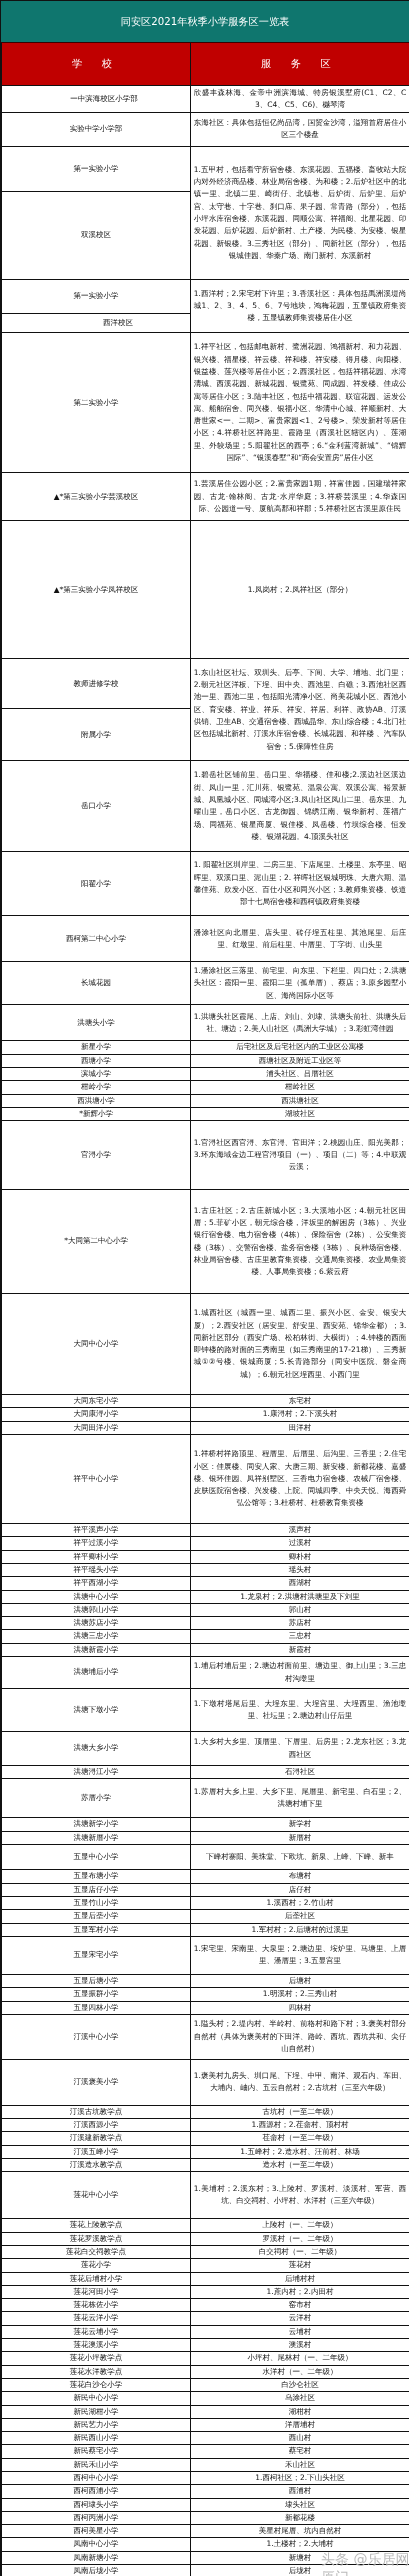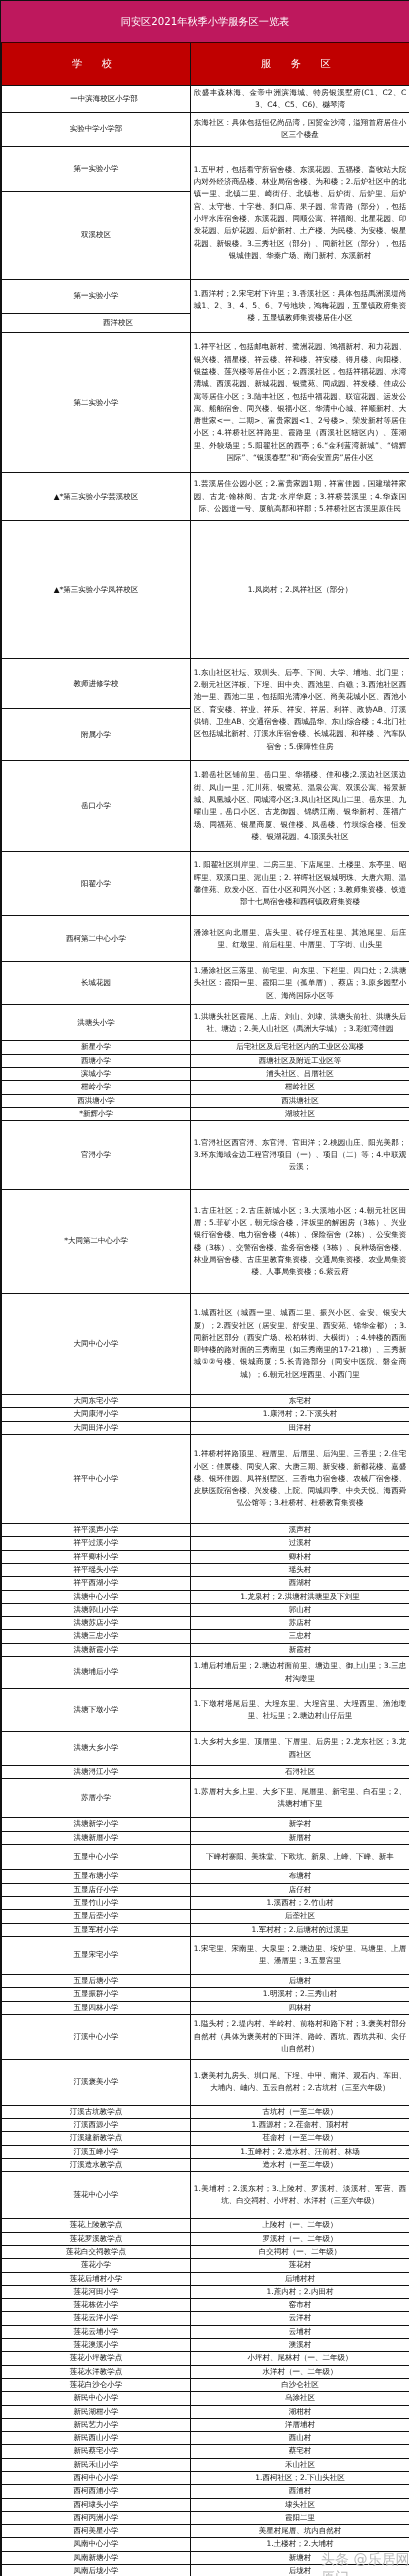--- a/index.html
+++ b/index.html
@@ -1,19 +1,19 @@
 <!DOCTYPE html>
 <html style="font-size:11px"><head>
 <meta charset="utf-8">
 <style>
   html, body { margin: 0; padding: 0; background: #ffffff; }
   body { width: 410px; font-family: "DejaVu Sans", "Liberation Sans", sans-serif; color: #111; }
   .sheet { width: 410px; border: 1.4px solid #111; box-sizing: border-box; }
   .title {
-    background: #be185d; color: #fff; height: 41px; line-height: 41px;
+    background: #0f766e; color: #fff; height: 41px; line-height: 41px;
     text-align: center; font-size: 10.2px; border-bottom: 1.4px solid #3a0000;
   }
   table { width: 100%; border-collapse: collapse; table-layout: fixed; }
   col.c1 { width: 189px; }
   col.c2 { width: 219px; }
   th {
     background: #c00000; color: #fff; font-weight: normal; height: 40px;
     font-size: 10.2px; letter-spacing: 8.2px; border: 1.4px solid #111; border-top: none;
   }
   td {
@@ -384,21 +384,21 @@
           <tr class="single">
             <td class="school">西柯西浦小学</td>
             <td class="svc">西浦村</td>
           </tr>
           <tr class="single">
             <td class="school">西柯埭头小学</td>
             <td class="svc">埭头社区</td>
           </tr>
           <tr class="single">
             <td class="school">西柯丙洲小学</td>
-            <td class="svc">霞阳二里</td>
+            <td class="svc">新都花楼</td>
           </tr>
           <tr class="single">
             <td class="school">西柯美星小学</td>
             <td class="svc">美星村尾厝、坑内自然村</td>
           </tr>
           <tr class="single">
             <td class="school">凤南中心小学</td>
             <td class="svc">1.土楼村；2.大埔村</td>
           </tr>
           <tr class="single">

